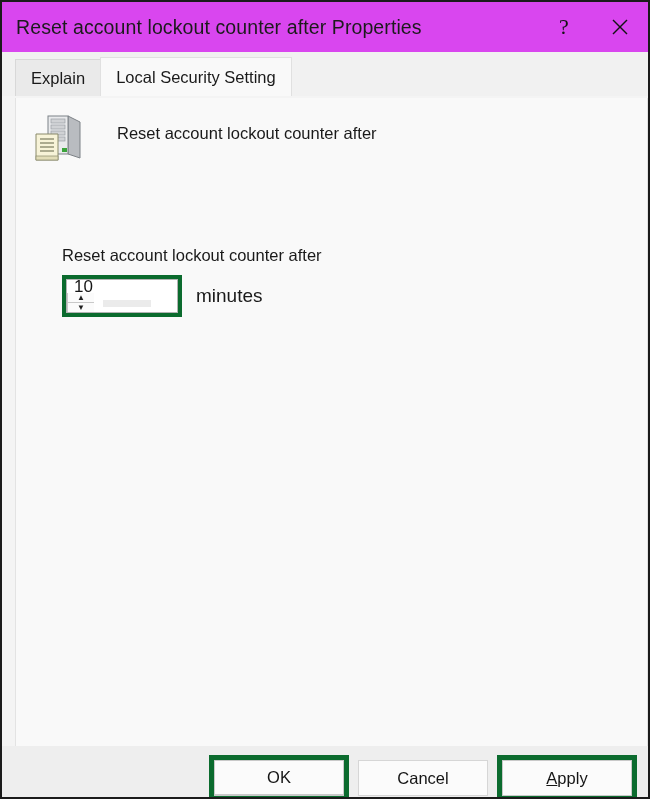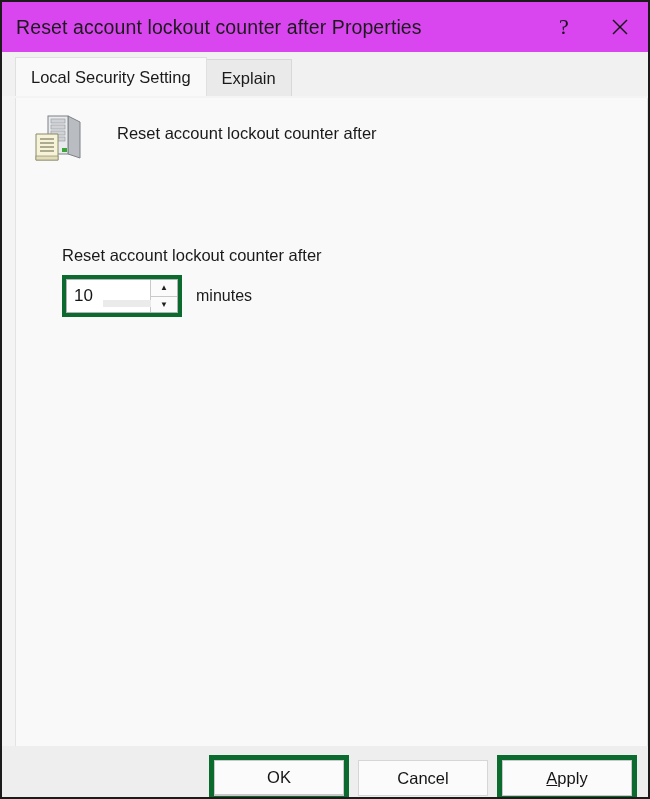--- a/index.html
+++ b/index.html
@@ -192,21 +192,21 @@
     background: #fbfbfb;
     display: flex;
     align-items: center;
     justify-content: center;
     font-size: 8px;
     color: #1f1f1f;
     cursor: default;
   }
   .spin-btn.up { border-bottom: 1px solid #c9c9c9; }
   .units {
-    font-size: 16px;
+    font-size: 19px;
     color: #1a1a1a;
     margin-left: 14px;
   }
 
   
   .footer {
     position: absolute;
     left: 0;
     top: 744px;
     width: 646px;
@@ -258,25 +258,25 @@
           <svg width="20" height="20" viewBox="0 0 20 20" aria-hidden="true">
             <line x1="3" y1="3" x2="17" y2="17" stroke="#131313" stroke-width="1.4"></line>
             <line x1="17" y1="3" x2="3" y2="17" stroke="#131313" stroke-width="1.4"></line>
           </svg>
         </span>
       </div>
     </div>
   </div>
 
   <div class="tabstrip">
+    <div class="tab">
+      <span>Explain</span>
+    </div>
     <div class="tab active">
       <span>Local Security Setting</span>
-    </div>
-    <div class="tab">
-      <span>Explain</span>
     </div>
   </div>
 
   <div class="content">
 
     <div class="policy-header">
       <div class="policy-icon">
         <svg width="58" height="58" viewBox="0 0 58 58" aria-hidden="true">
 
           <polygon points="40,6 52,12 52,48 40,44" fill="#b9bcc0" stroke="#7d8287" stroke-width="1"></polygon>
@@ -298,21 +298,21 @@
           <line x1="12" y1="41" x2="26" y2="41" stroke="#6f6f55" stroke-width="1.1"></line>
         </svg>
       </div>
       <div class="policy-name">Reset account lockout counter after</div>
     </div>
 
     <div class="setting-block">
       <div class="setting-label">Reset account lockout counter after</div>
       <div class="spin-row">
         <div class="hl-green">
-          <div class="spinner" style="position:relative;">
+          <div class="spinner" style="position:relative;flex-direction:column;">
             <div class="spin-value">10</div>
             <div class="spin-inner-shade"></div>
             <div class="spin-buttons">
               <div class="spin-btn up">▲</div>
               <div class="spin-btn down">▼</div>
             </div>
           </div>
         </div>
         <div class="units">minutes</div>
       </div>

